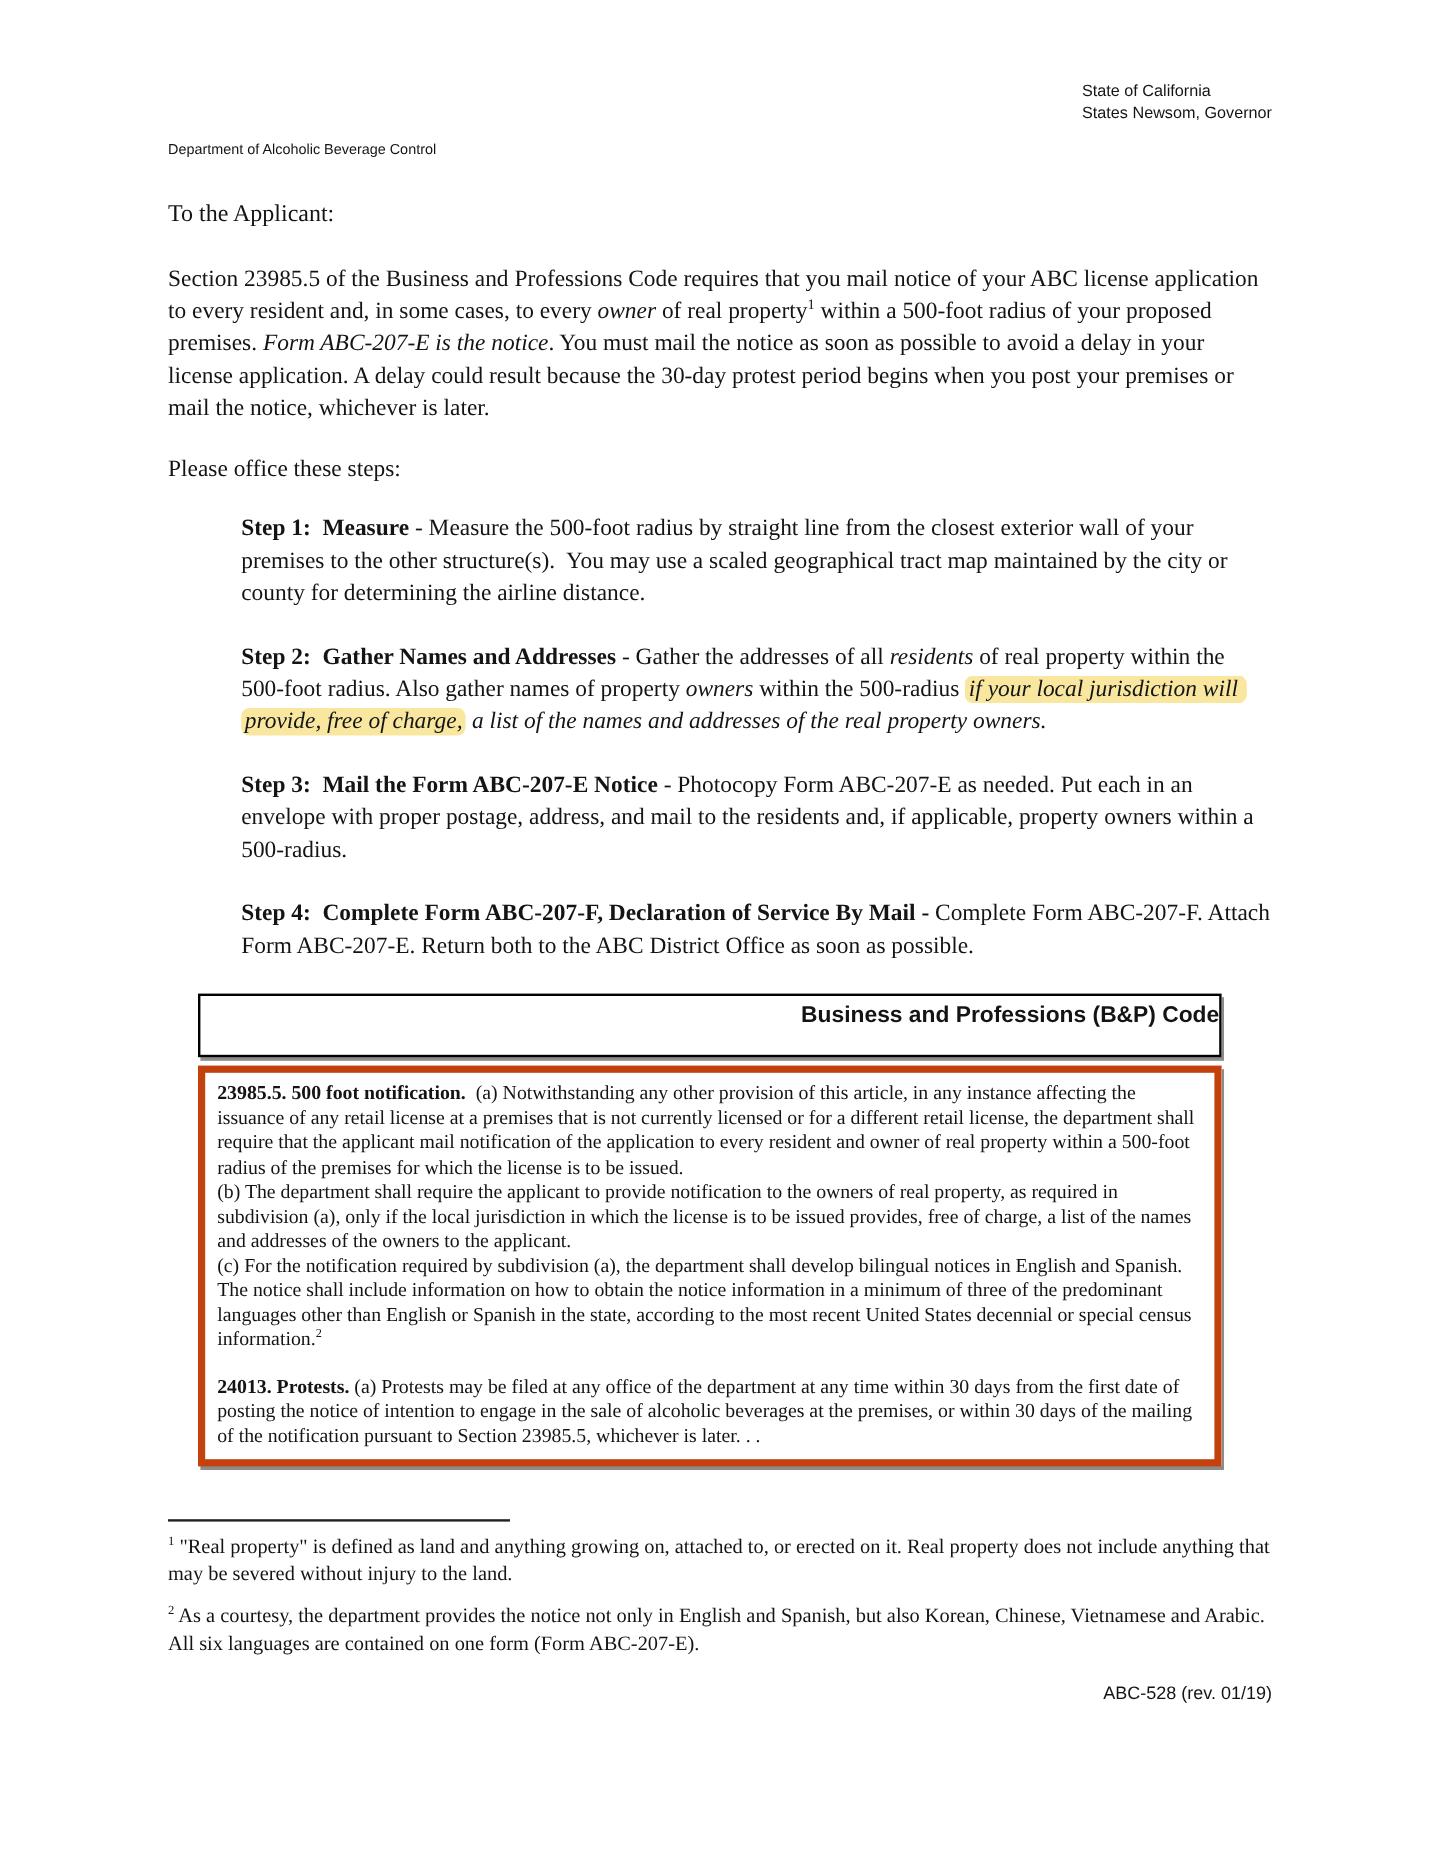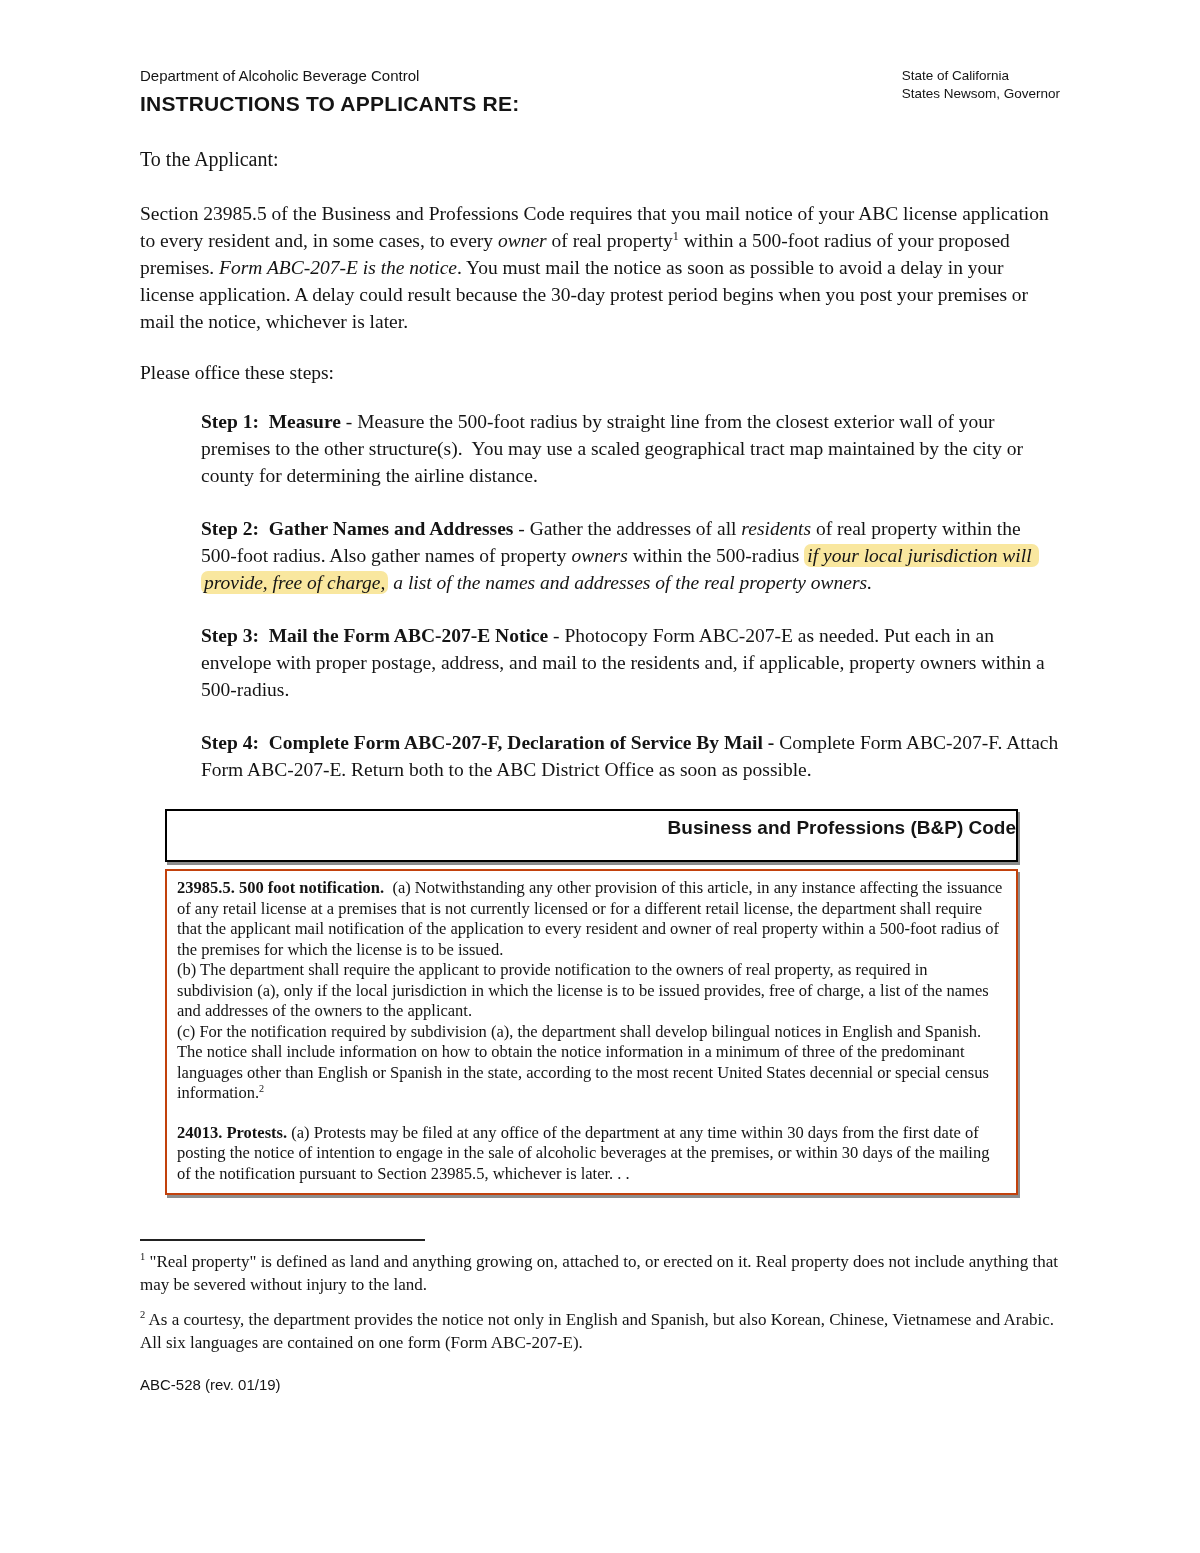--- a/index.html
+++ b/index.html
@@ -9,21 +9,21 @@
     width:1200px; height:1553px;
     background:#ffffff; color:var(--ink);
     font-family:"Liberation Serif", serif;
     overflow:hidden;
   }
   .content { padding:66px 140px 0 140px; }
 
   
   .header { display:flex; justify-content:space-between; align-items:flex-start;
             font-family:"Liberation Sans", sans-serif; }
-  .dept-line { font-size:15px; line-height:20px; margin-bottom:3px; }
+  .dept-line { font-size:12px; line-height:20px; margin-bottom:3px;margin-top:48px; }
   .doc-title { font-size:21px; font-weight:bold; line-height:29px; letter-spacing:0.2px; }
   .state-block { text-align:left; font-size:13.5px; line-height:18px; padding-top:1px; }
 
   
   .rich { white-space:pre-wrap; }
   .b { font-weight:bold; }
   .i { font-style:italic;text-align:right; }
   .hl { background:var(--hl); border-radius:7px; padding:1px 3px;
         -webkit-box-decoration-break:clone; box-decoration-break:clone; }
   sup { font-size:0.62em; vertical-align:super; line-height:0; }
@@ -35,41 +35,40 @@
   .step { font-size:19.5px; line-height:27px; margin-bottom:26px; }
 
   
   .code-box-wrap { margin-top:14px; margin-left:25px; width:853px; }
   .code-box-title {
     border:2px solid #000; box-shadow:2px 3px 0 rgba(0,0,0,0.45);
     height:53px; padding-top:6px; text-align:right;
     font-family:"Liberation Sans", sans-serif; font-weight:bold; font-size:19px;
   }
   .code-box-body {
-    border:2px solid #c2410c; box-shadow:2px 3px 0 rgba(0,0,0,0.45);
+    border:6px solid #c2410c; box-shadow:2px 3px 0 rgba(0,0,0,0.45);
     margin-top:7px; padding:7px 10px 9px 10px;
     font-size:16.5px; line-height:20.5px;
   }
   .code-para { margin:0; }
   .code-para.gap-above { margin-top:19px; }
 
   
   .fn-rule { width:285px; border:none; border-top:2px solid #222; margin:44px 0 10px 0; }
   .footnote { font-size:17px; line-height:22.5px; margin-bottom:13px; }
-  .form-number { font-family:"Liberation Sans", sans-serif; font-size:15px; margin-top:22px; }
+  .form-number { font-family:"Liberation Sans", sans-serif; font-size:15px; margin-top:22px;text-align:right; }
 </style>
 </head>
 <body>
 
 <div class="content">
 
   <div class="header">
     <div class="header-left">
       <div class="dept-line">Department of Alcoholic Beverage Control</div>
-      <div class="doc-title">INSTRUCTIONS TO APPLICANTS RE:</div>
     </div>
     <div class="state-block">
       <div>State of California</div>
       <div>States Newsom, Governor</div>
     </div>
   </div>
 
   <div class="salutation">To the Applicant:</div>
 
   <div class="intro rich"><span>Section 23985.5 of the Business and Professions Code requires that you mail notice of your ABC license application to every resident and, in some cases, to every </span><span class="i">owner</span><span> of real property</span><sup>1</sup><span> within a 500-foot radius of your proposed premises. </span><span class="i">Form ABC-207-E is the notice</span><span>. You must mail the notice as soon as possible to avoid a delay in your license application. A delay could result because the 30-day protest period begins when you post your premises or mail the notice, whichever is later.</span></div>

